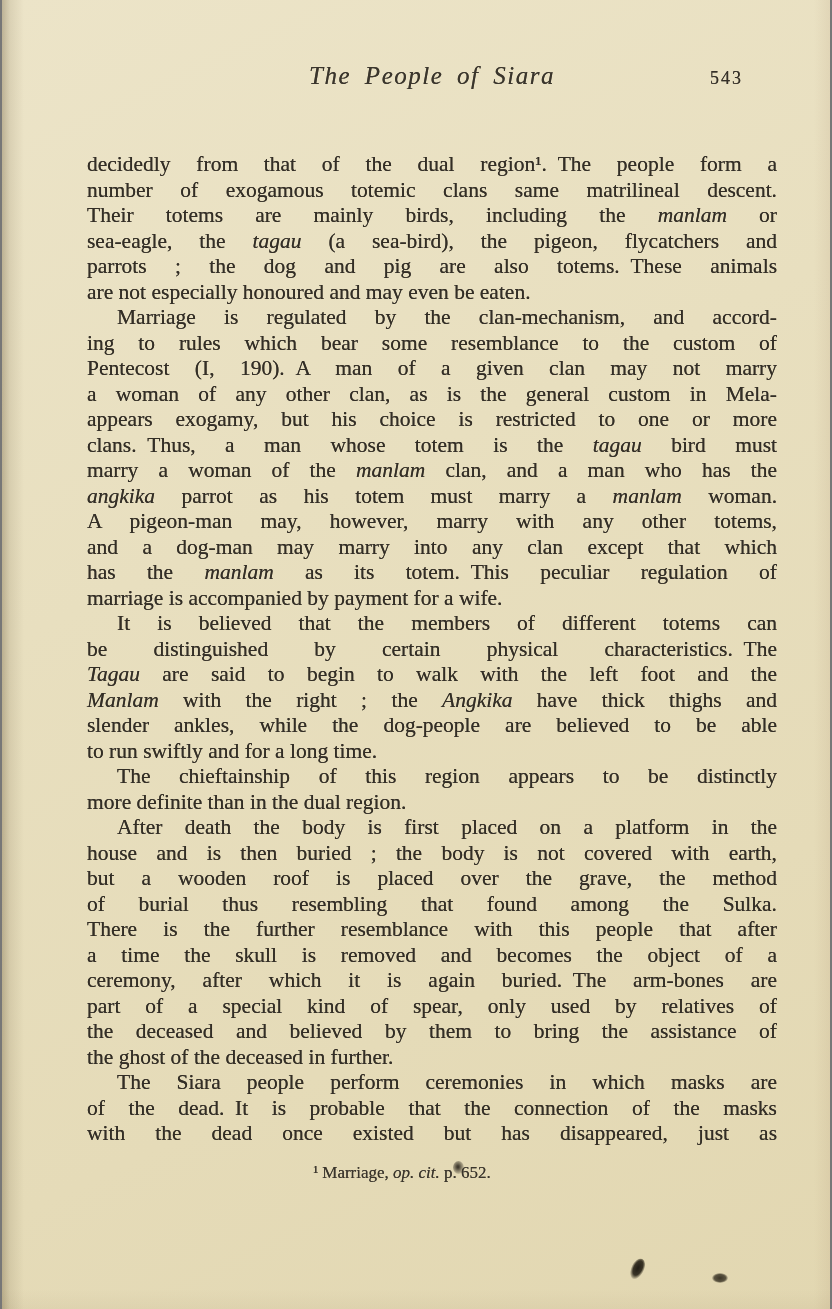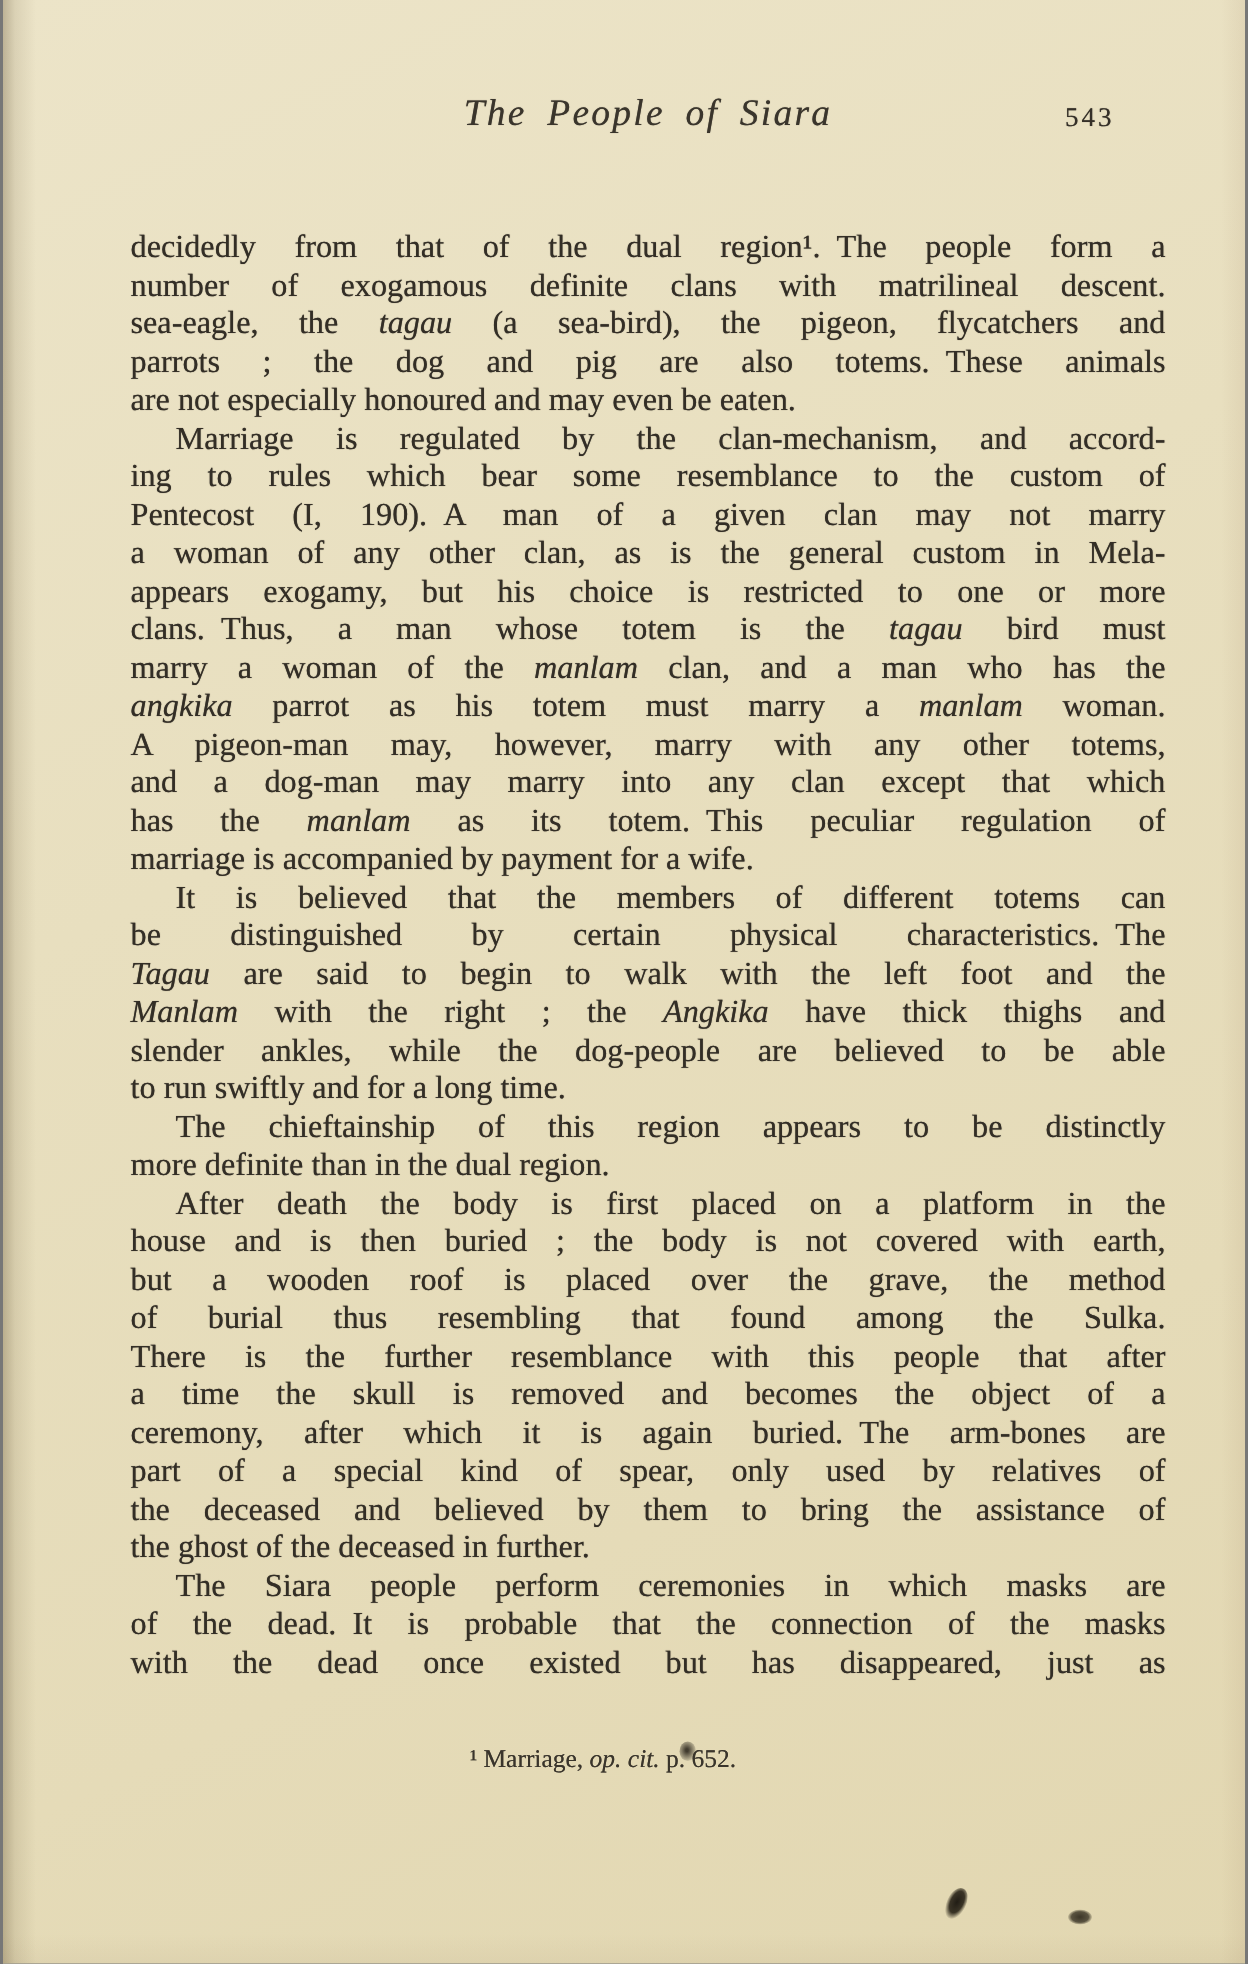--- a/index.html
+++ b/index.html
@@ -86,21 +86,22 @@
 
 <div class="page">
 
   <div class="header">
     <div class="running-title">The People of Siara</div>
     <div class="pagenum">543</div>
   </div>
 
   <div class="body-text">
       <div class="line">decidedly from that of the dual region¹. The people form a</div>
-      <div class="line">number of exogamous definite clans with matrilineal descent.</div>
+      <div class="line">number of exogamous totemic clans same matrilineal descent.</div>
+      <div class="line">Their totems are mainly birds, including the <i>manlam</i> or</div>
       <div class="line">sea-eagle, the <i>tagau</i> (a sea-bird), the pigeon, flycatchers and</div>
       <div class="line">parrots ; the dog and pig are also totems. These animals</div>
       <div class="line endline">are not especially honoured and may even be eaten.</div>
       <div class="line indent">Marriage is regulated by the clan-mechanism, and accord-</div>
       <div class="line">ing to rules which bear some resemblance to the custom of</div>
       <div class="line">Pentecost (I, 190). A man of a given clan may not marry</div>
       <div class="line">a woman of any other clan, as is the general custom in Mela-</div>
       <div class="line">appears exogamy, but his choice is restricted to one or more</div>
       <div class="line">clans. Thus, a man whose totem is the <i>tagau</i> bird must</div>
       <div class="line">marry a woman of the <i>manlam</i> clan, and a man who has the</div>

